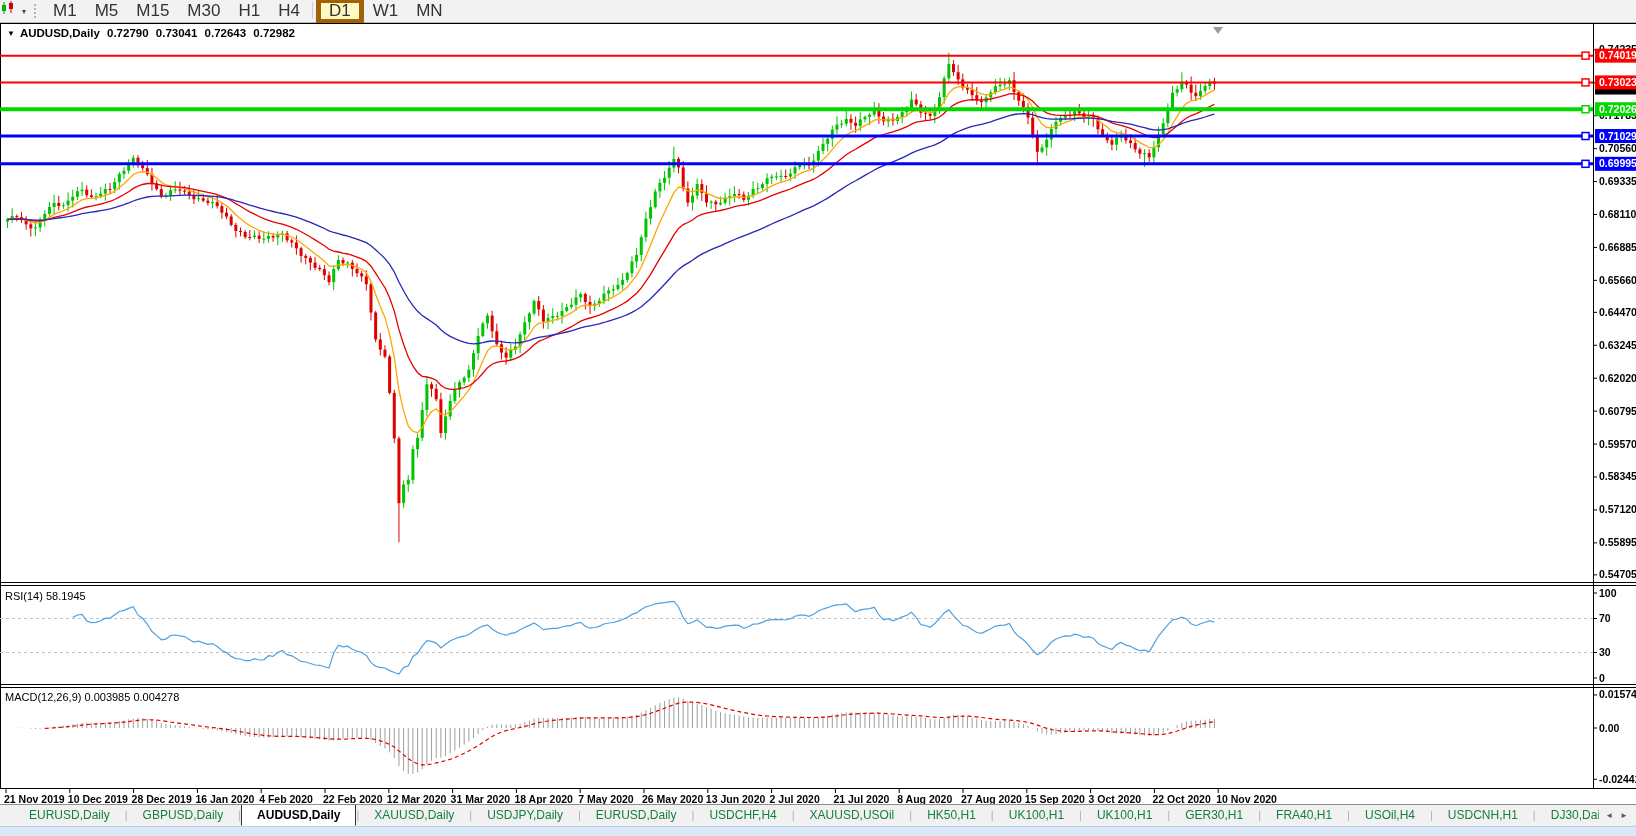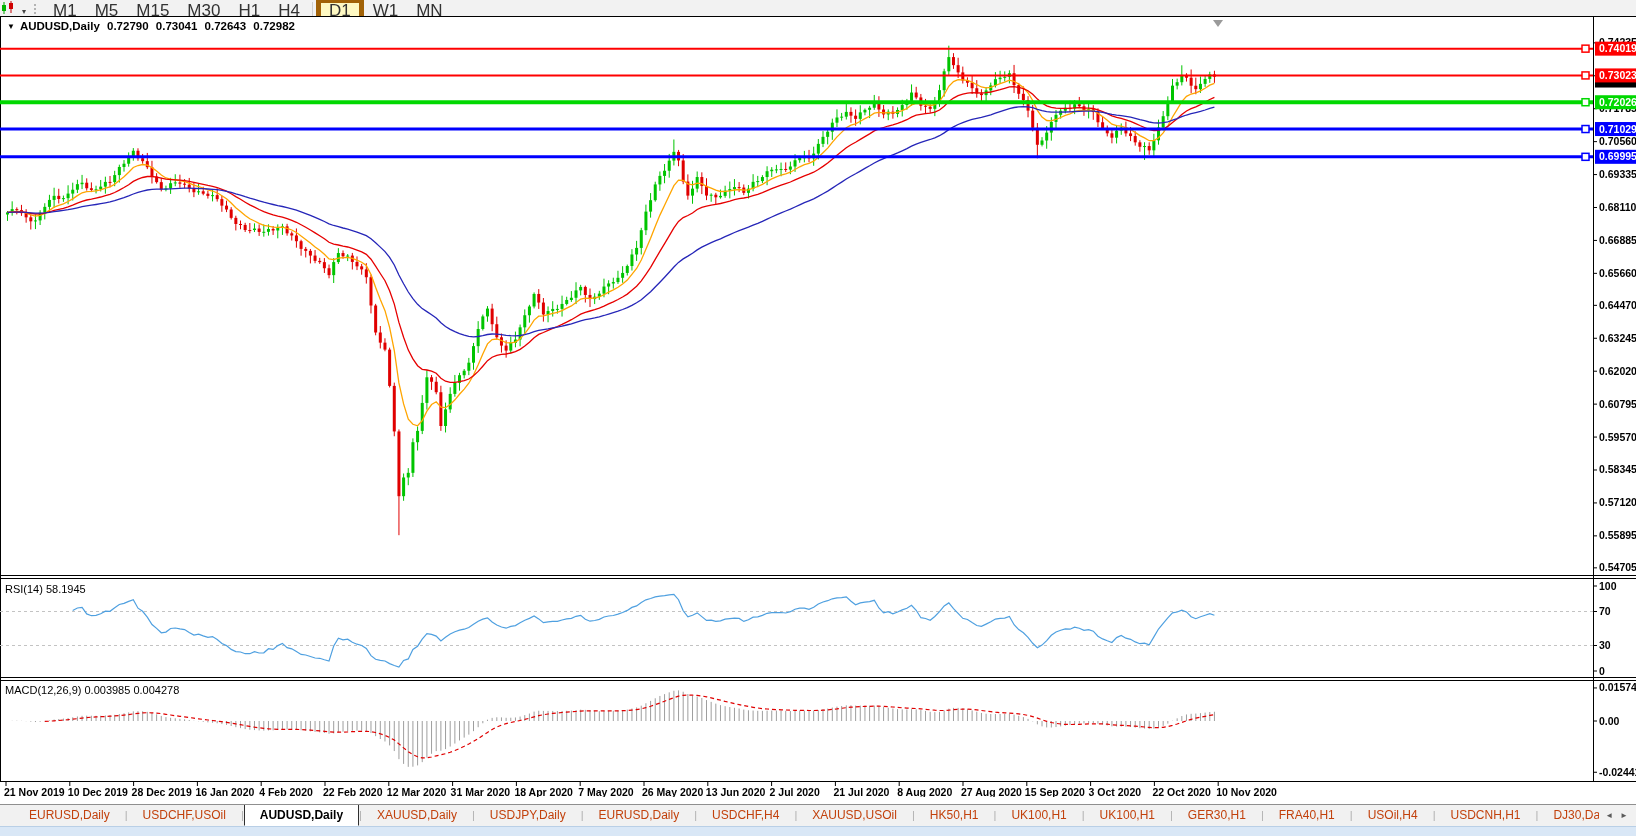--- a/index.html
+++ b/index.html
@@ -7,30 +7,30 @@
   
   .toolbar{position:absolute;left:0;top:0;width:1636px;height:22px;background:#f2f2f2;
     border-bottom:1px solid #b7b7b7;display:flex;align-items:center;}
   .tb-chart-icon{width:18px;height:16px;margin-left:3px;display:inline-flex;align-items:center;justify-content:center;}
   .tb-caret{font-size:8px;color:#444;margin:0 4px 0 1px;cursor:default;}
   .grip{height:14px;border-left:2px dotted #b3b3b3;margin:0 8px 0 4px;}
   .tf{display:inline-block;padding:2px 9px;font-size:17px;color:#333;cursor:default;line-height:14px;}
   .tf.active{background:#fef9c3;border:5px solid #a16207;border-radius:2px;padding:1px 8px;}
   .tbsep{height:16px;border-left:1px solid #cfcfcf;margin:0 3px;}
   
-  .chart-wrap{position:absolute;left:0;top:16px;width:1636px;height:781px;background:#fff;}
+  .chart-wrap{position:absolute;left:0;top:23px;width:1636px;height:781px;background:#fff;}
   .chart-title{position:absolute;left:7px;top:4px;font-size:11.5px;font-weight:bold;color:#000;z-index:5;white-space:nowrap;}
   .chart-title .caret{font-size:8px;margin-right:5px;vertical-align:1px;}
   .chart-title span{margin-right:4px;}
   svg{position:absolute;left:0;top:0;}
   
   .tabbar{position:absolute;left:0;top:804px;width:1636px;height:22px;background:#f1f1f1;
     border-top:1px solid #8f8f8f;display:flex;align-items:flex-start;overflow:hidden;}
   .tabs{display:flex;align-items:flex-start;padding-left:14px;white-space:nowrap;}
-  .tab{font-size:12px;color:#c2410c;padding:3px 15px 2px 15px;cursor:default;line-height:15px;}
+  .tab{font-size:12px;color:#15803d;padding:3px 15px 2px 15px;cursor:default;line-height:15px;}
   .tab.active{background:#fff;border:1px solid #2f2f2f;border-bottom:1px solid #fff;font-weight:bold;color:#000;
     margin-top:-3px;padding-top:5px;}
   .tabdiv{color:#aeaeae;font-size:11px;padding-top:4px;}
   .tab-scroll{position:absolute;right:2px;top:0;height:21px;display:flex;align-items:center;gap:7px;
     padding:0 6px;background:#f1f1f1;}
   .tab-scroll span{font-size:8px;color:#5a5a5a;cursor:default;}
   
   .statusbar{position:absolute;left:0;top:826px;width:1636px;height:10px;background:#d9e7f6;border-top:1px solid #b9cfe6;}
 </style>
 </head>
@@ -982,21 +982,21 @@
       <text x="1152.3999999999999" y="780" font-family="&quot;Liberation Sans&quot;,sans-serif" font-size="10.5px" font-weight="bold" fill="#000">22 Oct 2020</text>
       <line x1="1218.2" y1="766" x2="1218.2" y2="770" stroke="#000"></line>
       <text x="1216.2" y="780" font-family="&quot;Liberation Sans&quot;,sans-serif" font-size="10.5px" font-weight="bold" fill="#000">10 Nov 2020</text>
     </svg>
 </div>
 
 <div class="tabbar">
   <div class="tabs" id="tabs">
       <span class="tab">EURUSD,Daily</span>
       <span class="tabdiv">|</span>
-      <span class="tab">USDCHF,USOil</span>
+      <span class="tab">GBPUSD,Daily</span>
       <span class="tabdiv">|</span>
       <span class="tab active">AUDUSD,Daily</span>
       <span class="tabdiv">|</span>
       <span class="tab">XAUUSD,Daily</span>
       <span class="tabdiv">|</span>
       <span class="tab">USDJPY,Daily</span>
       <span class="tabdiv">|</span>
       <span class="tab">EURUSD,Daily</span>
       <span class="tabdiv">|</span>
       <span class="tab">USDCHF,H4</span>

